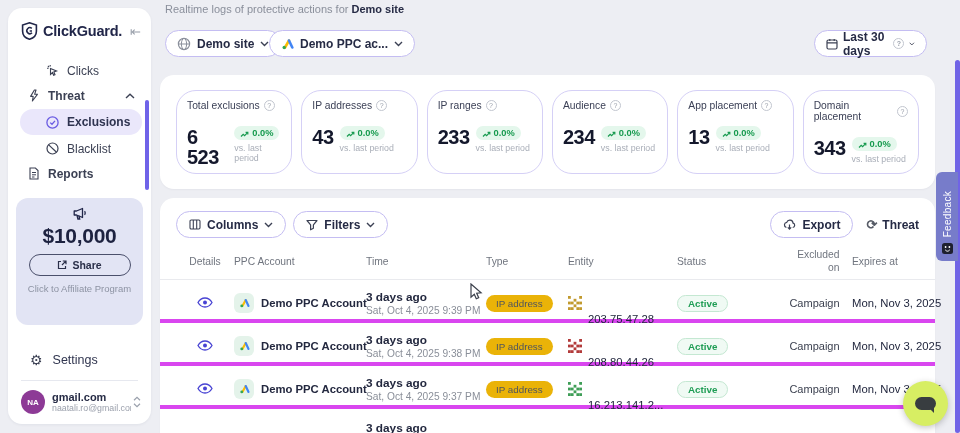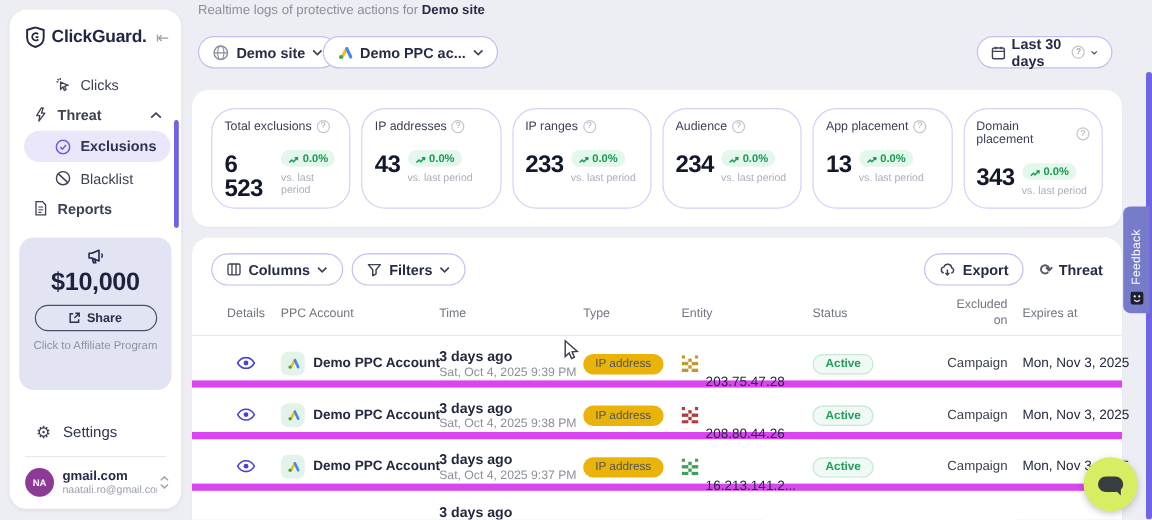--- a/index.html
+++ b/index.html
@@ -83,21 +83,21 @@
   .controls { display:flex; align-items:center; padding:13px 16px 0; }
   .ctl-pill { height:27px; border:1px solid #c4bdf2; border-radius:14px; background:#fff; display:inline-flex; align-items:center; gap:6px; padding:0 12px; font-size:12px; font-weight:bold; color:#262b45; cursor:pointer; margin-right:7px; }
   .ctl-right { margin-left:auto; display:flex; align-items:center; }
   .refresh-btn { display:inline-flex; align-items:center; gap:5px; font-size:12px; font-weight:bold; color:#262b45; margin-left:13px; cursor:pointer; }
   .refresh-glyph { font-size:13px; color:#565b66; line-height:1; }
 
   .grid-row { display:grid; grid-template-columns:58px 132px 120px 82px 109px 100px 75px 1fr; align-items:center; padding:0 16px; }
   .thead { height:36px; margin-top:6px; font-size:10.3px; color:#70757f; border-bottom:1px solid #e9eaee; }
   .th-center { text-align:center; }
   .th-wrap { display:block; width:50px; margin:0 auto; text-align:right; line-height:1.25; }
-  .trow { height:43px; border-bottom:6px solid #d946ef; }
+  .trow { height:43px; border-bottom:4px solid #d946ef; }
   .cell-details { display:flex; justify-content:center; }
   .cell-ppc { display:flex; align-items:center; gap:7px; }
   .ads-badge { width:20px; height:20px; border-radius:6px; background:#e4f3ea; display:flex; align-items:center; justify-content:center; flex:none; }
   .ppc-name { font-size:11.3px; font-weight:bold; color:#23283f; white-space:nowrap; }
   .time-rel { font-size:11.8px; font-weight:bold; color:#23283f; }
   .time-abs { font-size:10.2px; color:#8a8f99; margin-top:1px; white-space:nowrap; }
   .type-badge { display:inline-block; background:#eab308; color:#50555e; font-size:9.8px; border-radius:10px; padding:3px 10px; }
   .cell-entity { display:flex; align-items:center; gap:6px; }
   .entity-text { font-size:11.3px; color:#23283f; white-space:nowrap;margin-top:33px; }
   .status-badge { display:inline-block; border:1px solid #c4e8d2; background:#f0faf4; color:#1f9d55; font-size:9.8px; font-weight:bold; border-radius:10px; padding:2px 10px; }

